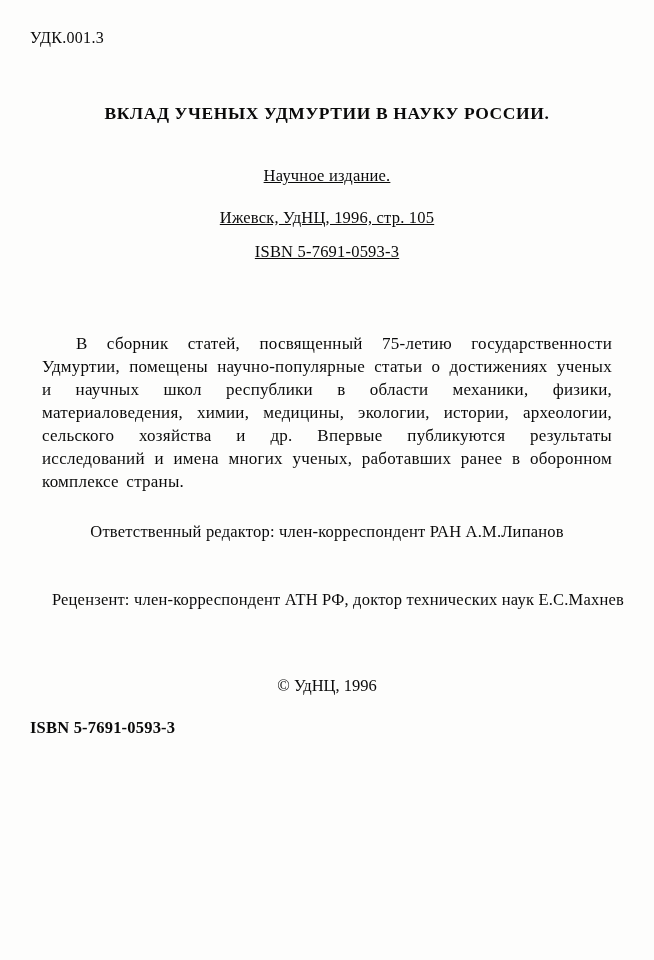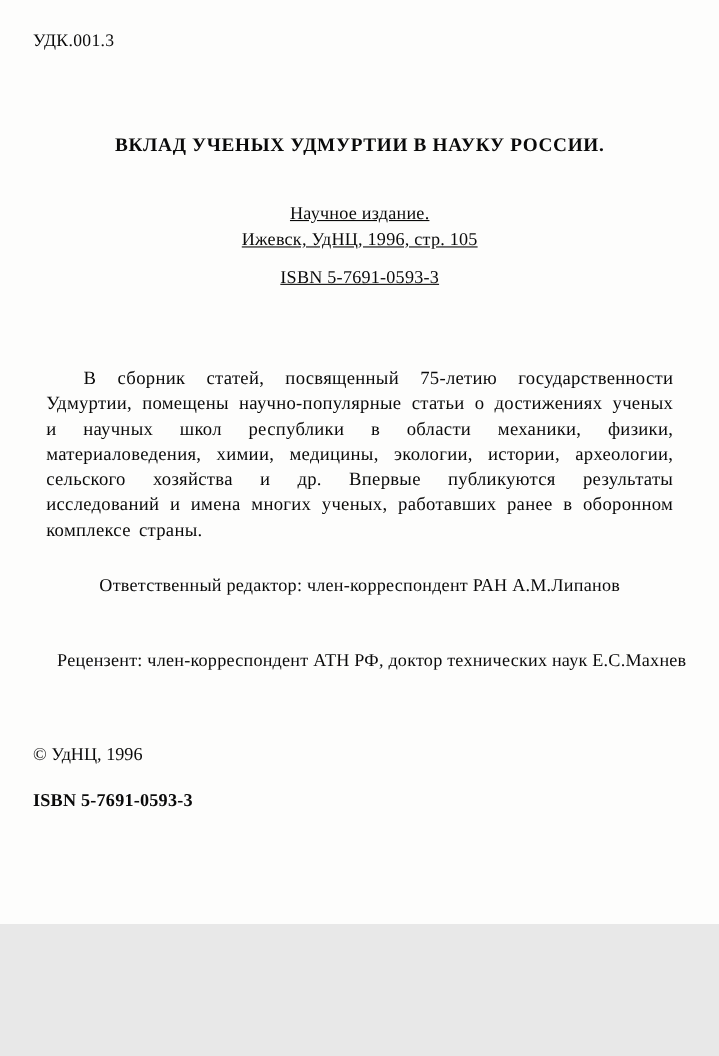--- a/index.html
+++ b/index.html
@@ -3,51 +3,51 @@
 <meta charset="utf-8">
 <style>
   html, body {
     margin: 0;
     padding: 0;
     background: #e8e8e8;
   }
   .page {
     position: relative;
     width: 654px;
-    height: 840px;
+    height: 960px;
     margin: 0 auto;
     background: #fdfdfc;
     color: #0a0a0a;
     font-family: "Liberation Serif", "DejaVu Serif", serif;
     box-sizing: border-box;
     padding: 28px 30px 0 30px;
     overflow: hidden;
   }
   .udk {
     font-size: 16px;
     line-height: 19px;
     letter-spacing: 0.3px;
   }
   .title {
-    margin: 73px 0 0 0;
+    margin: 55px 0 0 0;
     text-align: center;
     font-size: 17.5px;
     font-weight: bold;
     letter-spacing: 0.6px;
     line-height: 22px;
   }
   .center-line {
     text-align: center;
     font-size: 16.5px;
     line-height: 20px;
     letter-spacing: 0.2px;
     text-decoration: underline;
   }
   .edition   { margin-top: 42px; }
-  .imprint   { margin-top: 4px; }
+  .imprint   { margin-top: 22px; }
   .isbn-top  { margin-top: 14px; }
   .abstract {
     margin: 12px;
     text-align: justify;
     text-indent: 34px;
     font-size: 17px;
     line-height: 23px;
     letter-spacing: 0.25px;
     word-spacing: 3px;
     font-family: Liberation Serif, serif;
@@ -62,21 +62,21 @@
   }
   .reviewer {
     margin-top: 48px;
     text-align: right;
     font-size: 16.5px;
     line-height: 20px;
     letter-spacing: 0.2px;
   }
   .copyright {
     margin-top: 66px;
-    text-align: left;
+    text-align: center;
     font-size: 16.5px;
     line-height: 20px;
   }
   .isbn-bottom {
     margin-top: 22px;
     text-align: left;
     font-size: 16.5px;
     line-height: 20px;
     font-weight: bold;
     letter-spacing: 0.2px;

